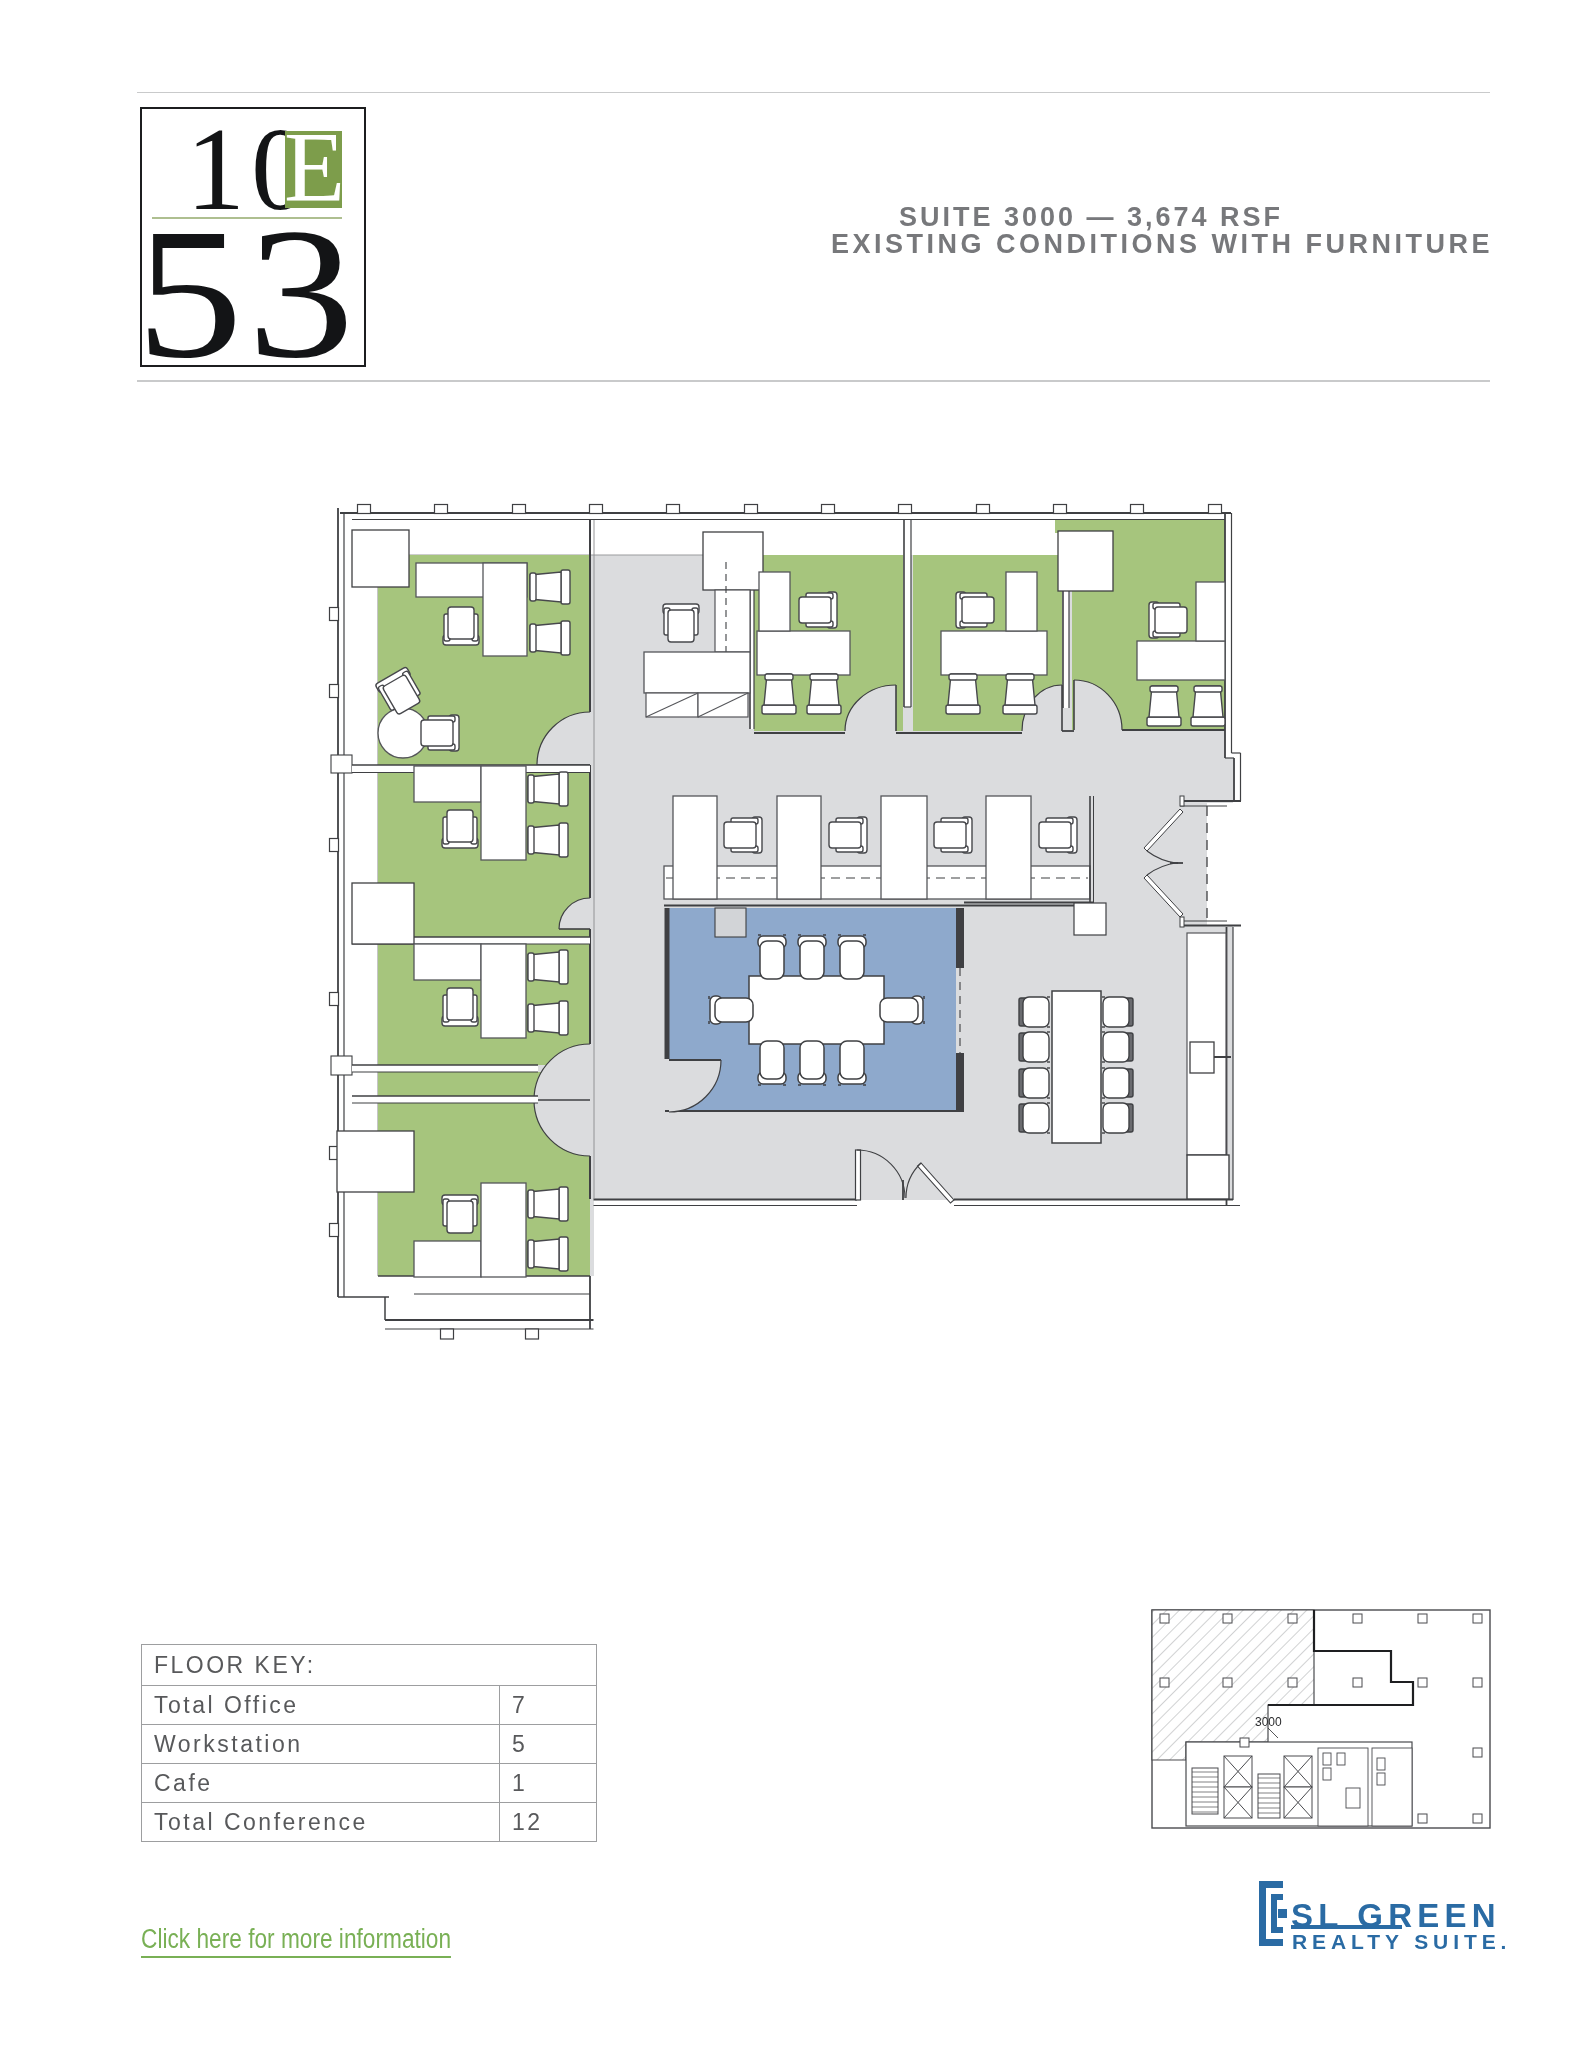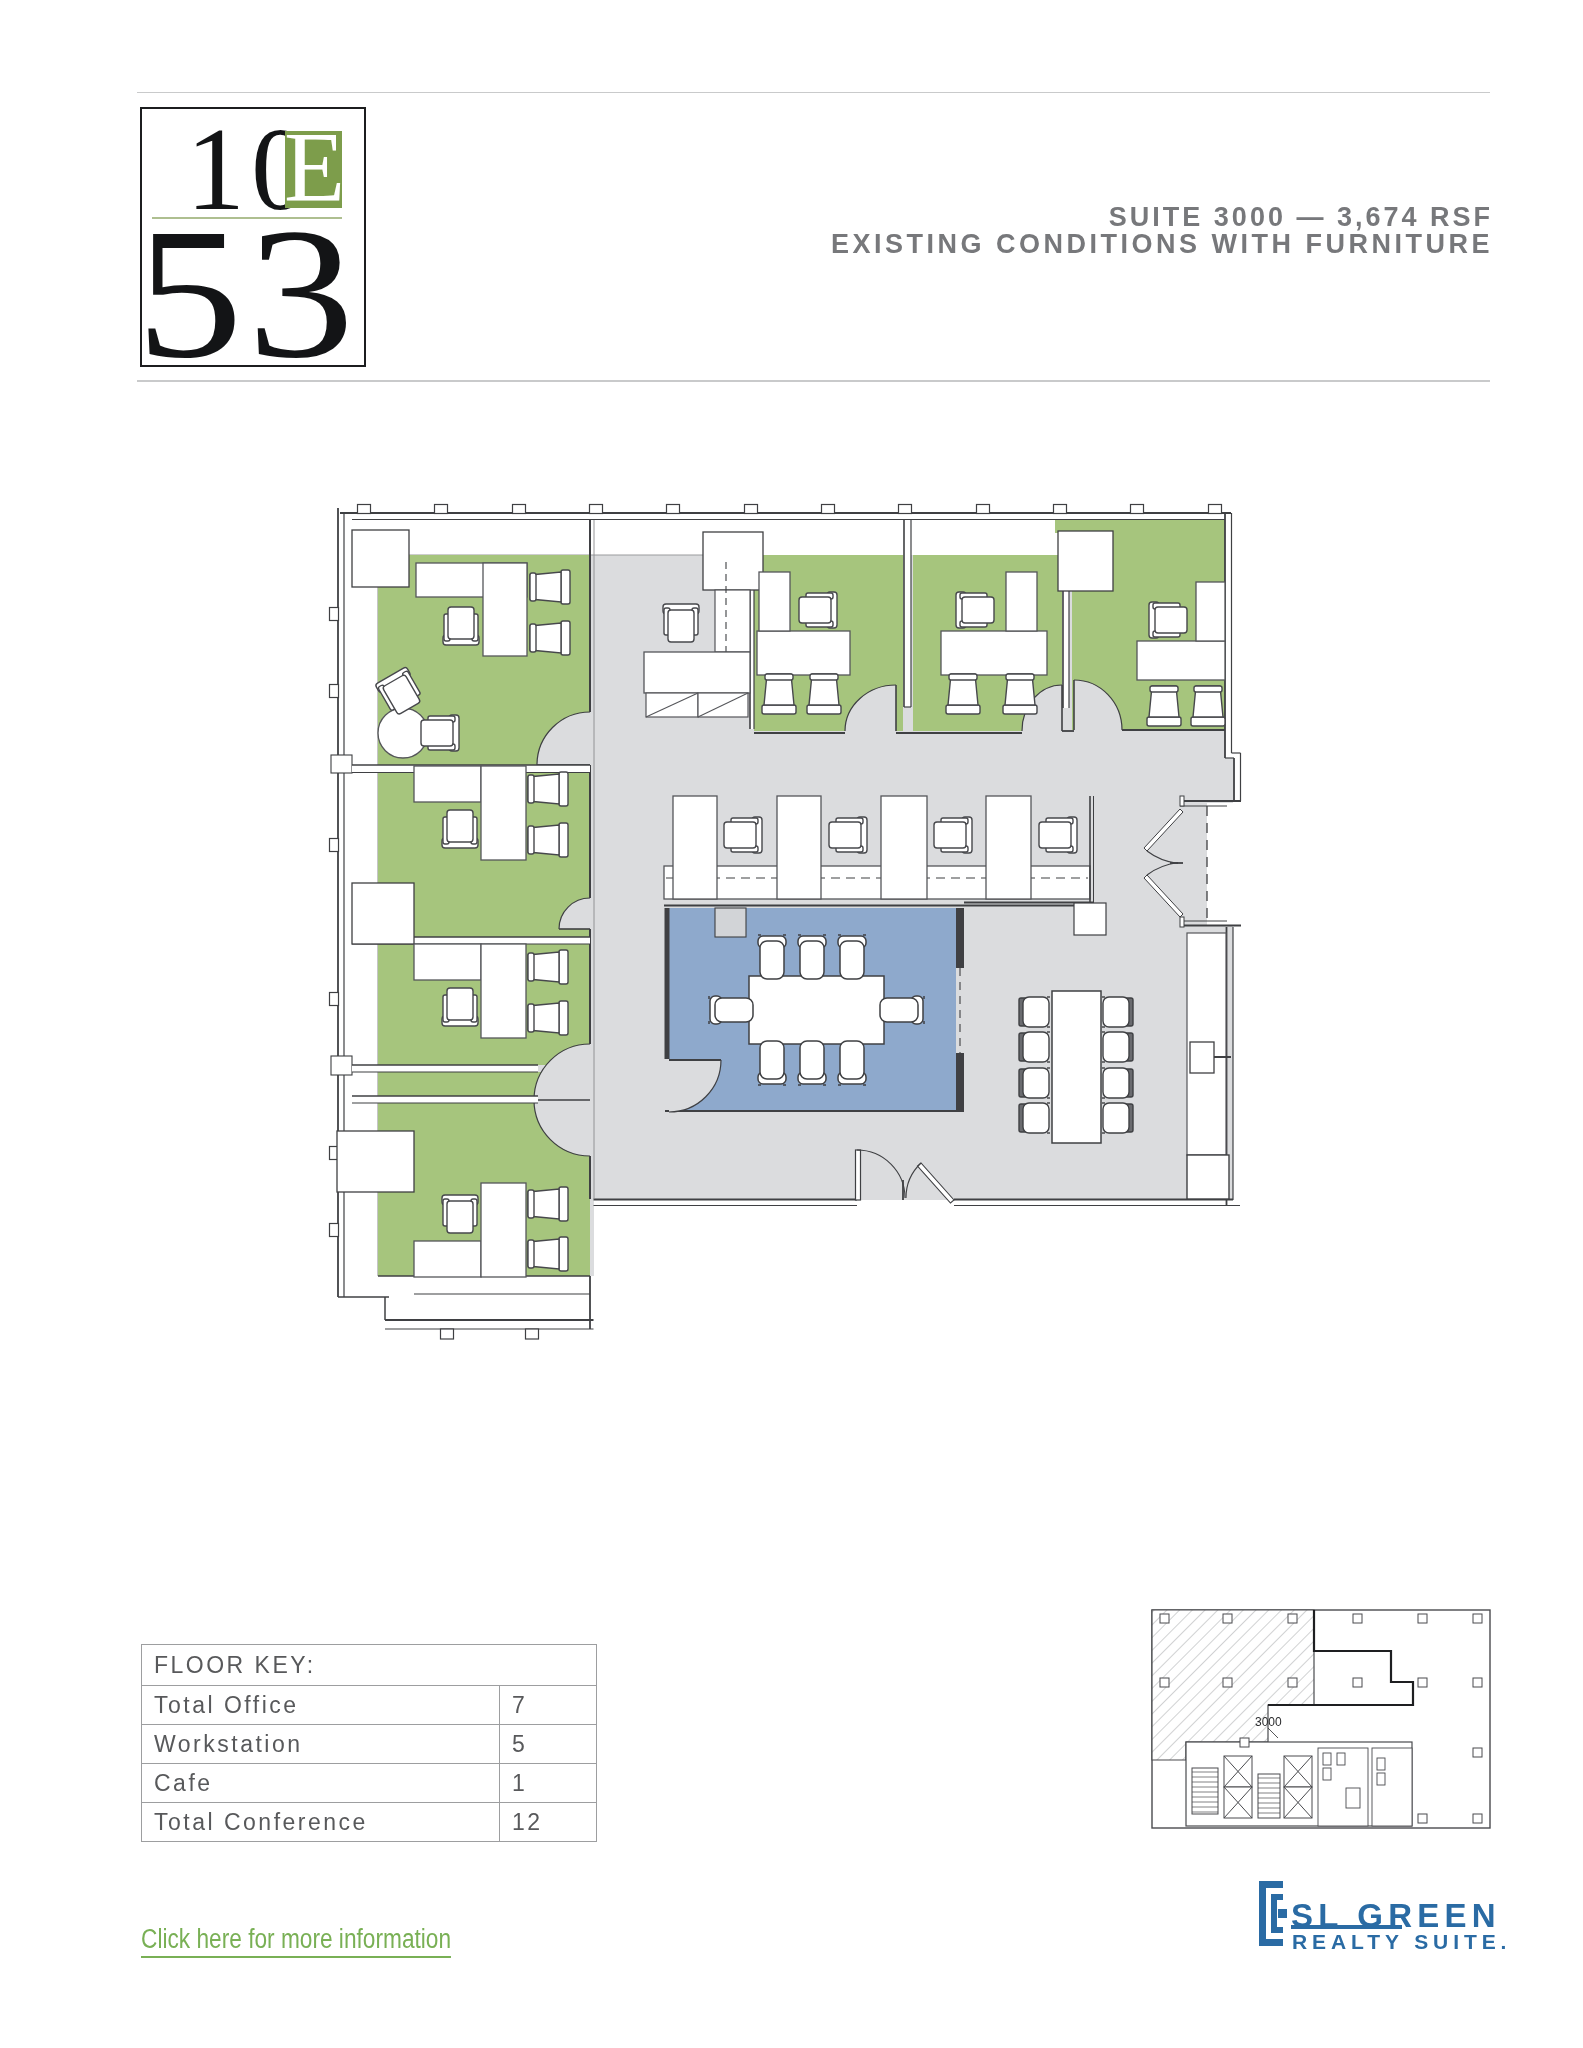--- a/index.html
+++ b/index.html
@@ -15,21 +15,21 @@
 <div class="abs" style="left:146px;top:102px;width:150px;height:120px;font-family:Liberation Serif, serif;font-size:118px;letter-spacing:6px;color:#131416;margin-left:40px;">10</div>
 
 <div class="abs" style="left:285px;top:131px;width:57px;height:77px;background:#7d9d4b;overflow:hidden;">
     <div style="margin-left:-1px;margin-top:-22px;font-family:'Liberation Serif',serif;font-size:100px;color:#fff;">E</div>
   </div>
 
 <div class="abs" style="left:152px;top:217px;width:190px;height:2px;background:#aebf90"></div>
 
 <div class="abs" style="left:136px;top:185px;width:220px;height:185px;font-family:'Liberation Serif',serif;font-size:187px;letter-spacing:4px;color:#131416;transform:scale(1.143,1);transform-origin:left top;">53</div>
 
-<div class="abs" style="left:689px;top:202px;width:804px;text-align:right;font-size:27px;font-weight:bold;letter-spacing:3px;color:#77787b">SUITE 3000 — 3,674 RSF</div>
+<div class="abs" style="left:689px;top:202px;width:804px;text-align:center;font-size:27px;font-weight:bold;letter-spacing:3px;color:#77787b">SUITE 3000 — 3,674 RSF</div>
 
 <div class="abs" style="left:689px;top:229px;width:804px;text-align:right;font-size:27px;font-weight:bold;letter-spacing:3.5px;color:#77787b">EXISTING CONDITIONS WITH FURNITURE</div>
 
 <div class="abs" style="left:137px;top:380px;width:1353px;height:2px;background:#c9cacb"></div>
 
 <svg width="1583" height="2048" viewBox="0 0 1583 2048" style="position:absolute;left:0;top:0">
 <defs>
 <g id="tchair" fill="#fff" stroke="#47484c" stroke-width="1.4">
  <rect x="-18" y="-19" width="36" height="10" rx="3"></rect>
  <rect x="-17" y="-15" width="6" height="27" rx="2"></rect>

